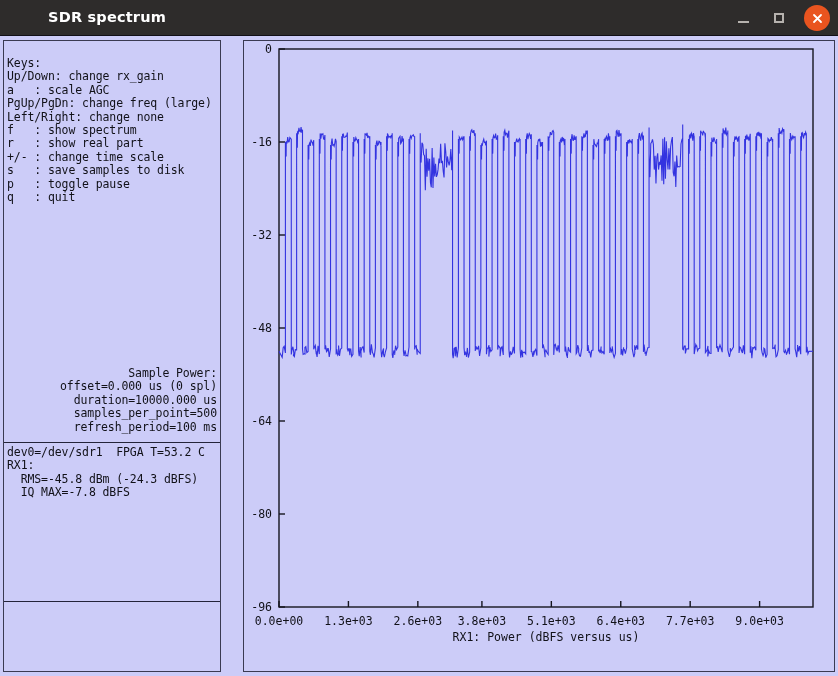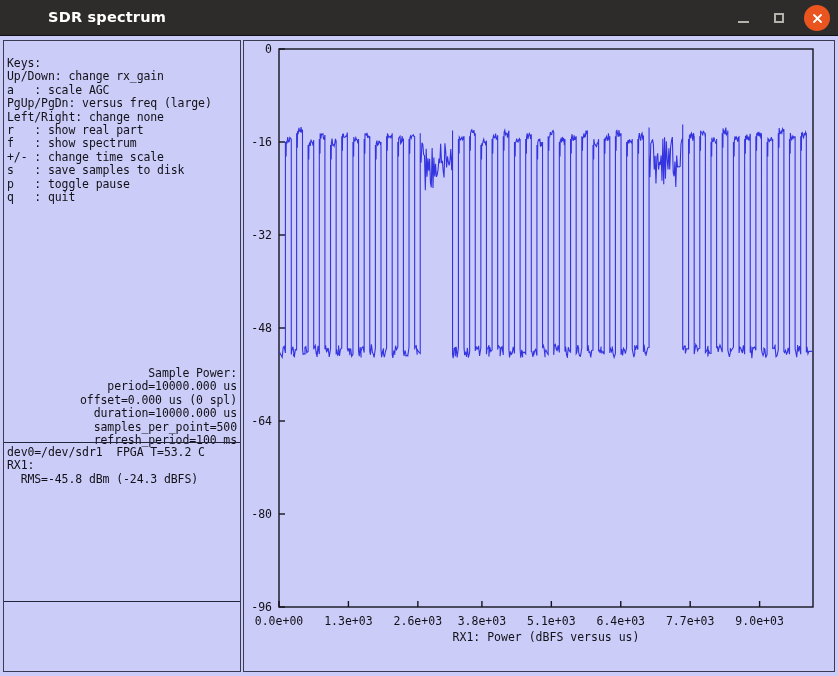--- a/index.html
+++ b/index.html
@@ -79,21 +79,21 @@
     display: flex;
     align-items: center;
     justify-content: center;
   }
   .win-close svg { display: block; }
 
   
   .left-panel {
     position: absolute;
     left: 3px; top: 40px;
-    width: 238px;
+    width: 218px;
     height: 632px;
     background: #ccccf8;
     border: 1.5px solid #3a3a52;
     box-sizing: border-box;
   }
   .panel-sec {
     position: absolute;
     left: 0;
     width: 100%;
     box-sizing: border-box;
@@ -160,46 +160,46 @@
       </div>
     </div>
   </div>
 
   <div class="left-panel">
 
     <div class="panel-sec sec-keys">
       <div class="mono-line">Keys:</div>
       <div class="mono-line">Up/Down: change rx_gain</div>
       <div class="mono-line">a   : scale AGC</div>
-      <div class="mono-line">PgUp/PgDn: versus freq (large)</div>
+      <div class="mono-line">PgUp/PgDn: change freq (large)</div>
       <div class="mono-line">Left/Right: change none</div>
+      <div class="mono-line">f   : show spectrum</div>
       <div class="mono-line">r   : show real part</div>
-      <div class="mono-line">f   : show spectrum</div>
       <div class="mono-line">+/- : change time scale</div>
       <div class="mono-line">s   : save samples to disk</div>
       <div class="mono-line">p   : toggle pause</div>
       <div class="mono-line">q   : quit</div>
     </div>
 
 
     <div class="panel-sec sec-sample">
       <div class="mono-line">Sample Power:</div>
-      <div class="mono-line">period=10000.000 us</div>
       <div class="mono-line">offset=0.000 us (0 spl)</div>
       <div class="mono-line">duration=10000.000 us</div>
       <div class="mono-line">samples_per_point=500</div>
       <div class="mono-line">refresh_period=100 ms</div>
     </div>
 
     <div class="divider div-1"></div>
 
     <div class="panel-sec sec-status">
       <div class="mono-line">dev0=/dev/sdr1  FPGA T=53.2 C</div>
       <div class="mono-line">RX1:</div>
       <div class="mono-line">  RMS=-45.8 dBm (-24.3 dBFS)</div>
+      <div class="mono-line">  IQ MAX=-7.8 dBFS</div>
     </div>
 
     <div class="divider div-2"></div>
   </div>
 
   <div class="plot-panel">
     <svg class="plot-svg" width="589" height="629" viewBox="0 0 589 629">
       <g id="axes-g">
           <rect x="35" y="8" width="534" height="558" fill="none" stroke="#15151f" stroke-width="1.4"></rect>
           <line x1="35" y1="8" x2="41" y2="8" stroke="#15151f" stroke-width="1.4"></line>

